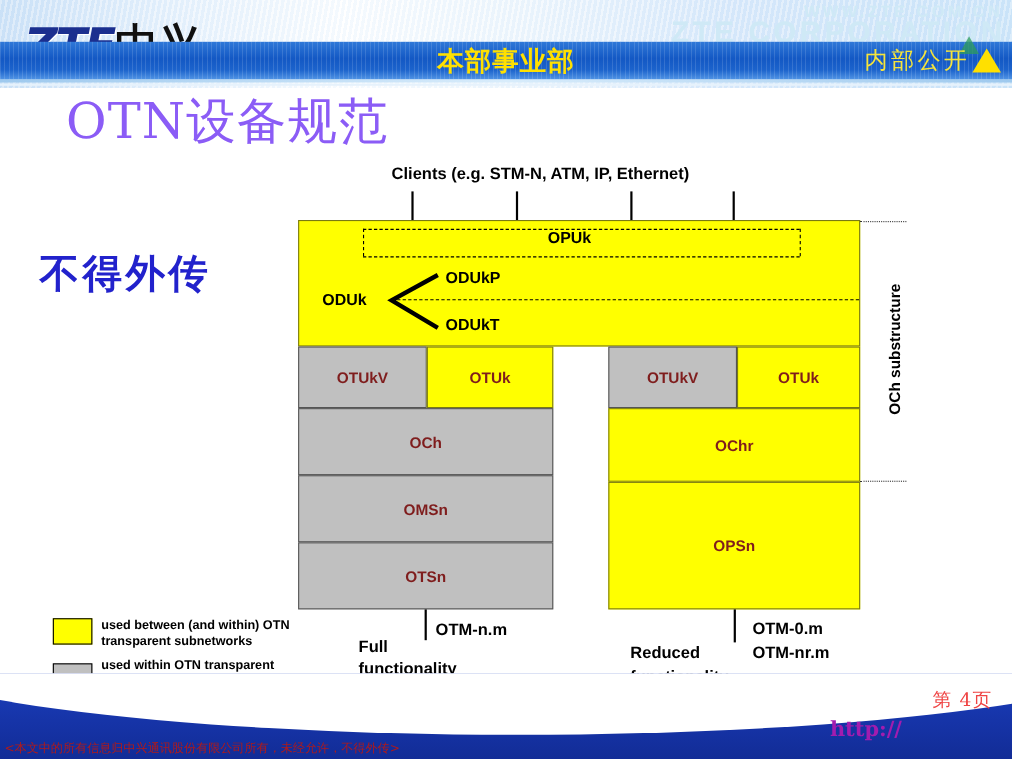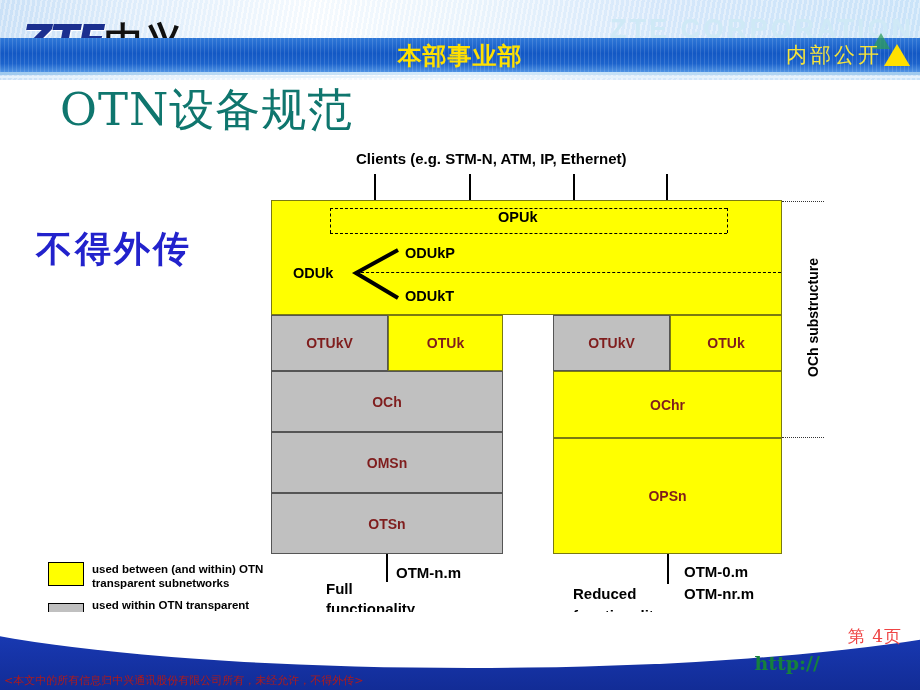--- a/index.html
+++ b/index.html
@@ -41,21 +41,21 @@
      color:#f6e43a;font-family:"DejaVu Serif","Liberation Serif",serif;letter-spacing:3px;}
   .bar-tri{position:absolute;right:10px;top:44px;width:0;height:0;
      border-left:13px solid transparent;border-right:13px solid transparent;border-bottom:22px solid #ffe000;}
   .bar-tri-green{position:absolute;right:30px;top:33px;width:0;height:0;opacity:.75;
      border-left:9px solid transparent;border-right:9px solid transparent;border-bottom:16px solid #2e9b5a;}
   .hdr-underline{position:absolute;left:0;top:72px;width:920px;height:3px;
      background:linear-gradient(to right,#9ec9ee,#d8ecfb,#9ec9ee);}
   .hdr-underline2{position:absolute;left:0;top:76px;width:920px;height:2px;background:#e6f2fc;}
 
   
-  .page-title{position:absolute;left:60px;top:84px;font-size:45px;color:#0f766e;
+  .page-title{position:absolute;left:60px;top:84px;font-size:45px;color:#8b5cf6;
      font-family:"DejaVu Serif","Liberation Serif",serif;letter-spacing:1px;line-height:1.15;}
   .sub-title{position:absolute;left:36px;top:225px;font-size:36px;color:#2222cc;font-weight:bold;
      font-family:"DejaVu Serif","Liberation Serif",serif;letter-spacing:3px;}
 
   
   .diagram{position:absolute;left:0;top:0;width:920px;height:690px;}
   .d{position:absolute;box-sizing:border-box;}
   .box{border:1.5px solid #666633;display:flex;align-items:center;justify-content:center;
        font-size:14px;font-weight:bold;color:#7f1d1d;font-family:"Liberation Sans","DejaVu Sans",sans-serif;}
   .yellow{background:#ffff00;border-color:#7a7a12;}
@@ -76,34 +76,35 @@
   .legend-swatch{position:absolute;width:34px;height:22px;border:1.5px solid #000;}
   .legend-text{position:absolute;font-size:11.5px;font-weight:bold;color:#000;line-height:1.22;}
   .foot-lbl{position:absolute;font-size:15px;font-weight:bold;color:#000;line-height:1.2;}
 
   
   .footer{position:absolute;left:0;bottom:0;width:920px;height:78px;overflow:hidden;}
   .foot-blue{position:absolute;left:0;top:0;width:920px;height:78px;
      background:linear-gradient(to bottom,#1b3fbd 0%,#1634a8 55%,#122c96 100%);}
   .foot-white{position:absolute;left:-120px;top:-104px;width:1180px;height:160px;
      background:#ffffff;border-radius:0 0 100% 100%;}
-  .foot-http{position:absolute;right:100px;bottom:16px;font-size:19px;font-weight:bold;color:#15803d;
+  .foot-http{position:absolute;right:100px;bottom:16px;font-size:19px;font-weight:bold;color:#a21caf;
      font-family:"DejaVu Serif","Liberation Serif",serif;}
   .foot-page{position:absolute;right:18px;bottom:42px;font-size:17px;color:#ef4444;
      font-family:"DejaVu Serif","Liberation Serif",serif;letter-spacing:1px;}
   .foot-copy{position:absolute;left:4px;bottom:2px;font-size:11px;color:#b01a1a;white-space:nowrap;
      font-family:"DejaVu Sans","Liberation Sans",sans-serif;}
 </style>
 </head>
 <body>
 
 <div class="slide">
 
   <div class="hdr">
     <div class="hdr-wave"></div>
+    <div class="wm-url">WWW.ZTE.COM.CN</div>
     <div class="wm-corp">ZTE CORPORATION</div>
 
     <div class="logo">
       <span class="logo-zte">ZTE</span>
       <span class="logo-cn">中兴</span>
     </div>
 
     <div class="hdr-underline"></div>
     <div class="hdr-underline2"></div>
   </div>

